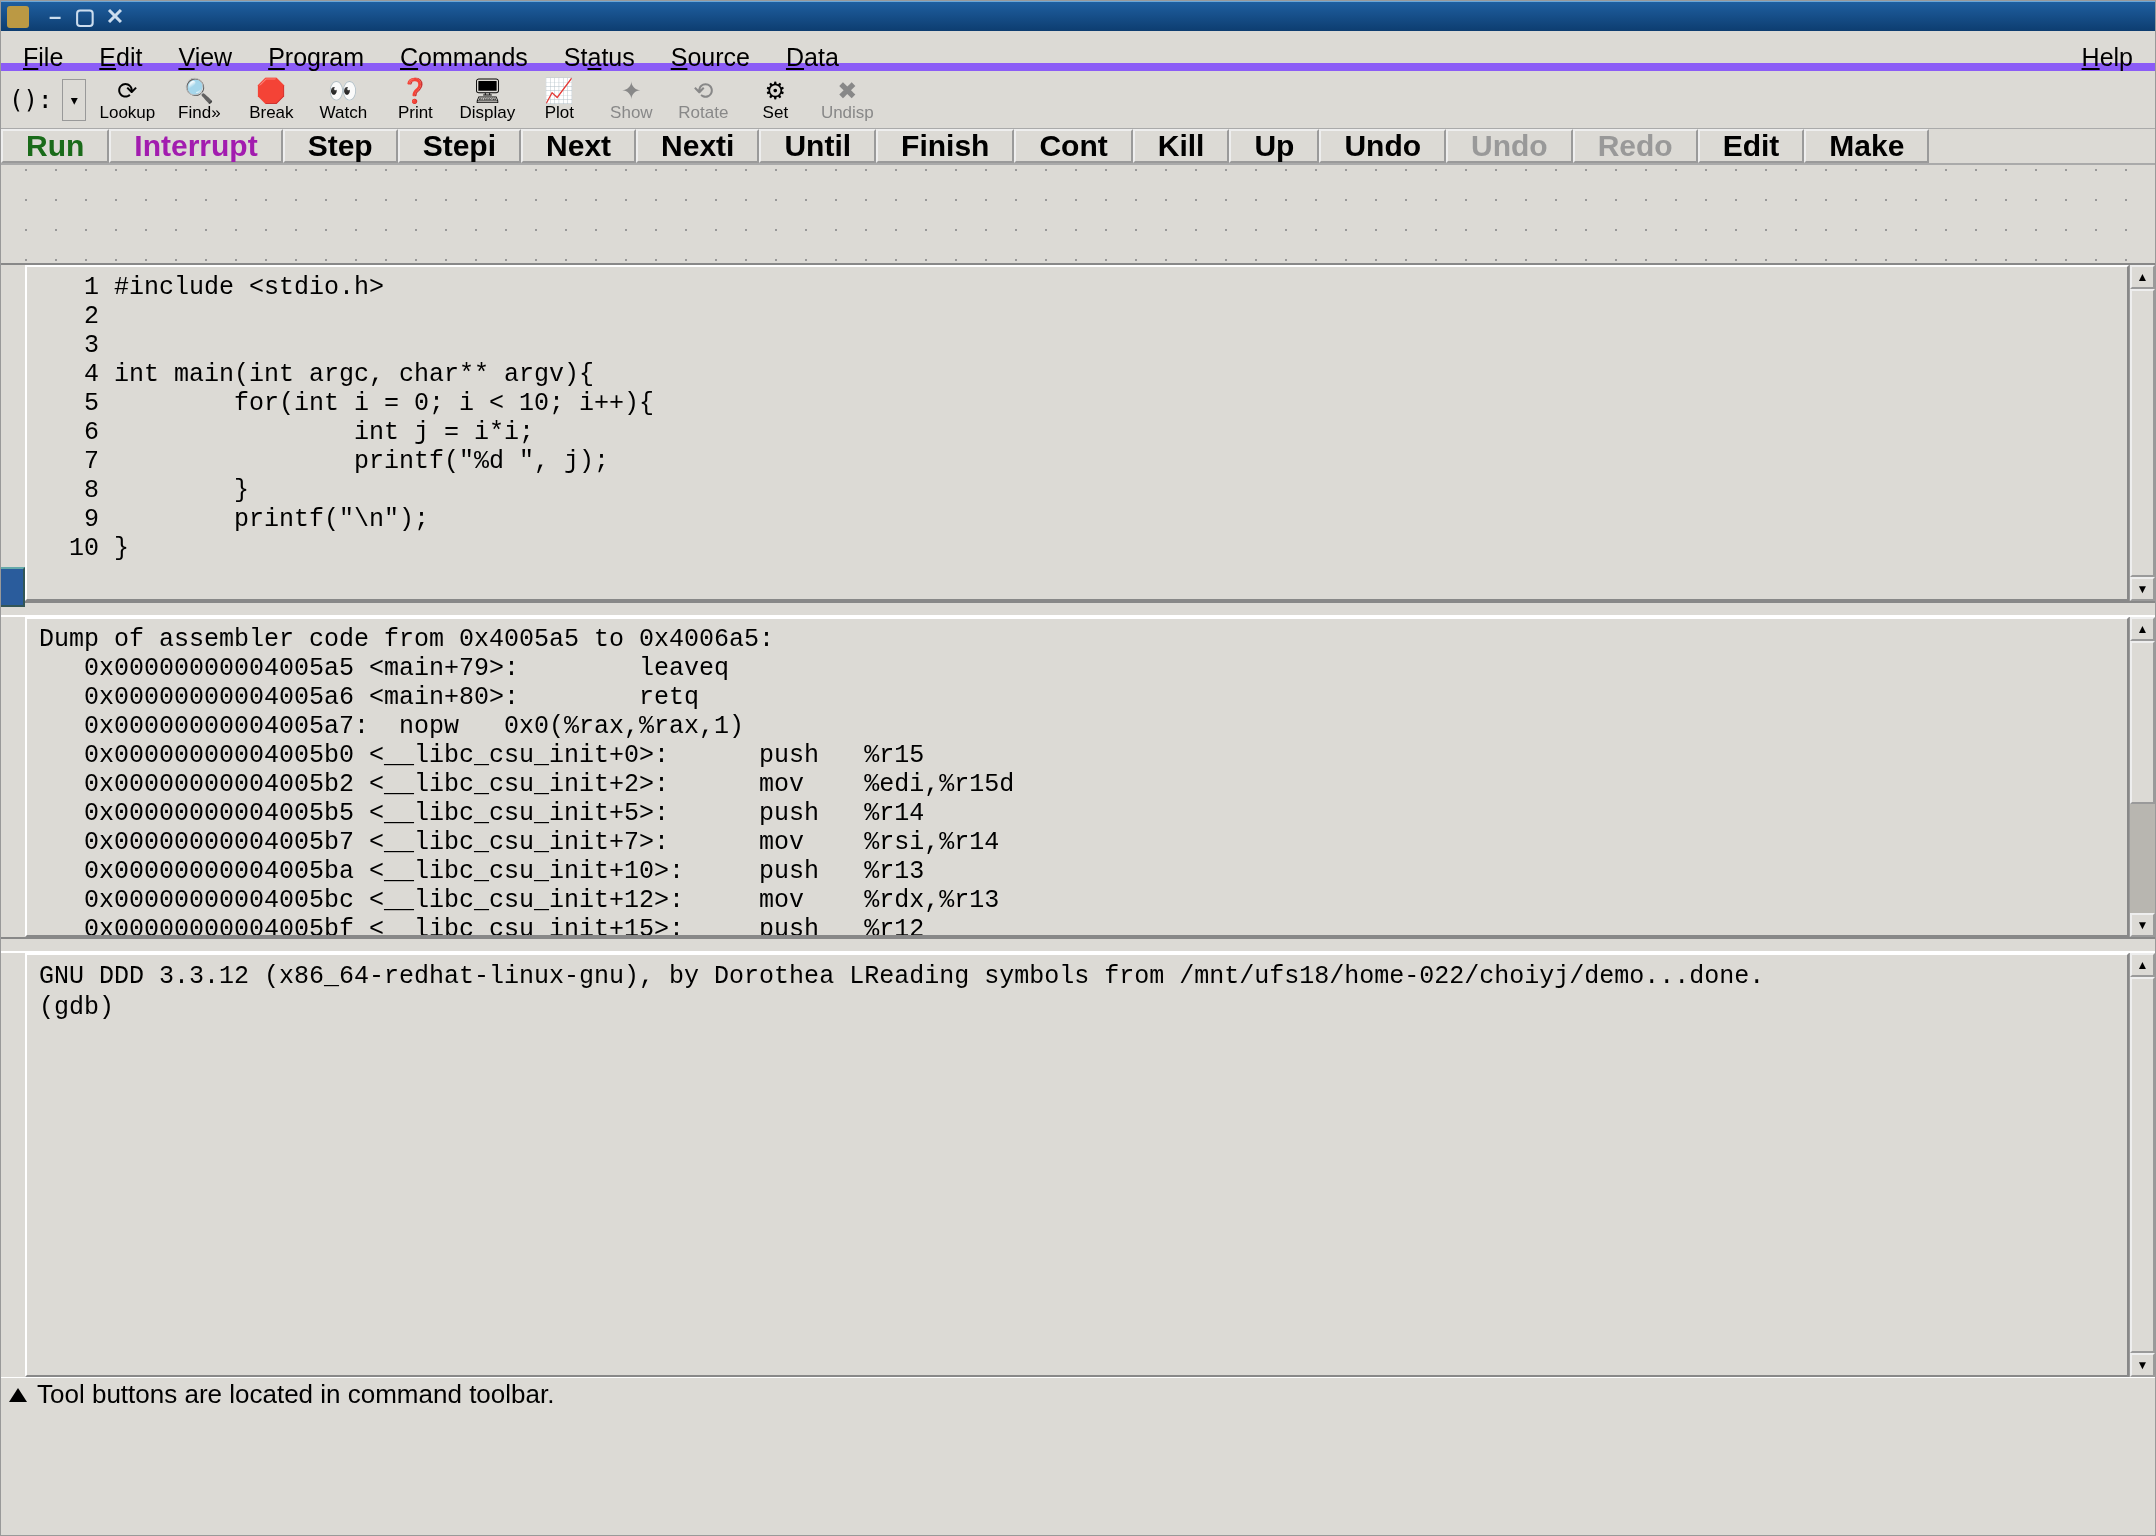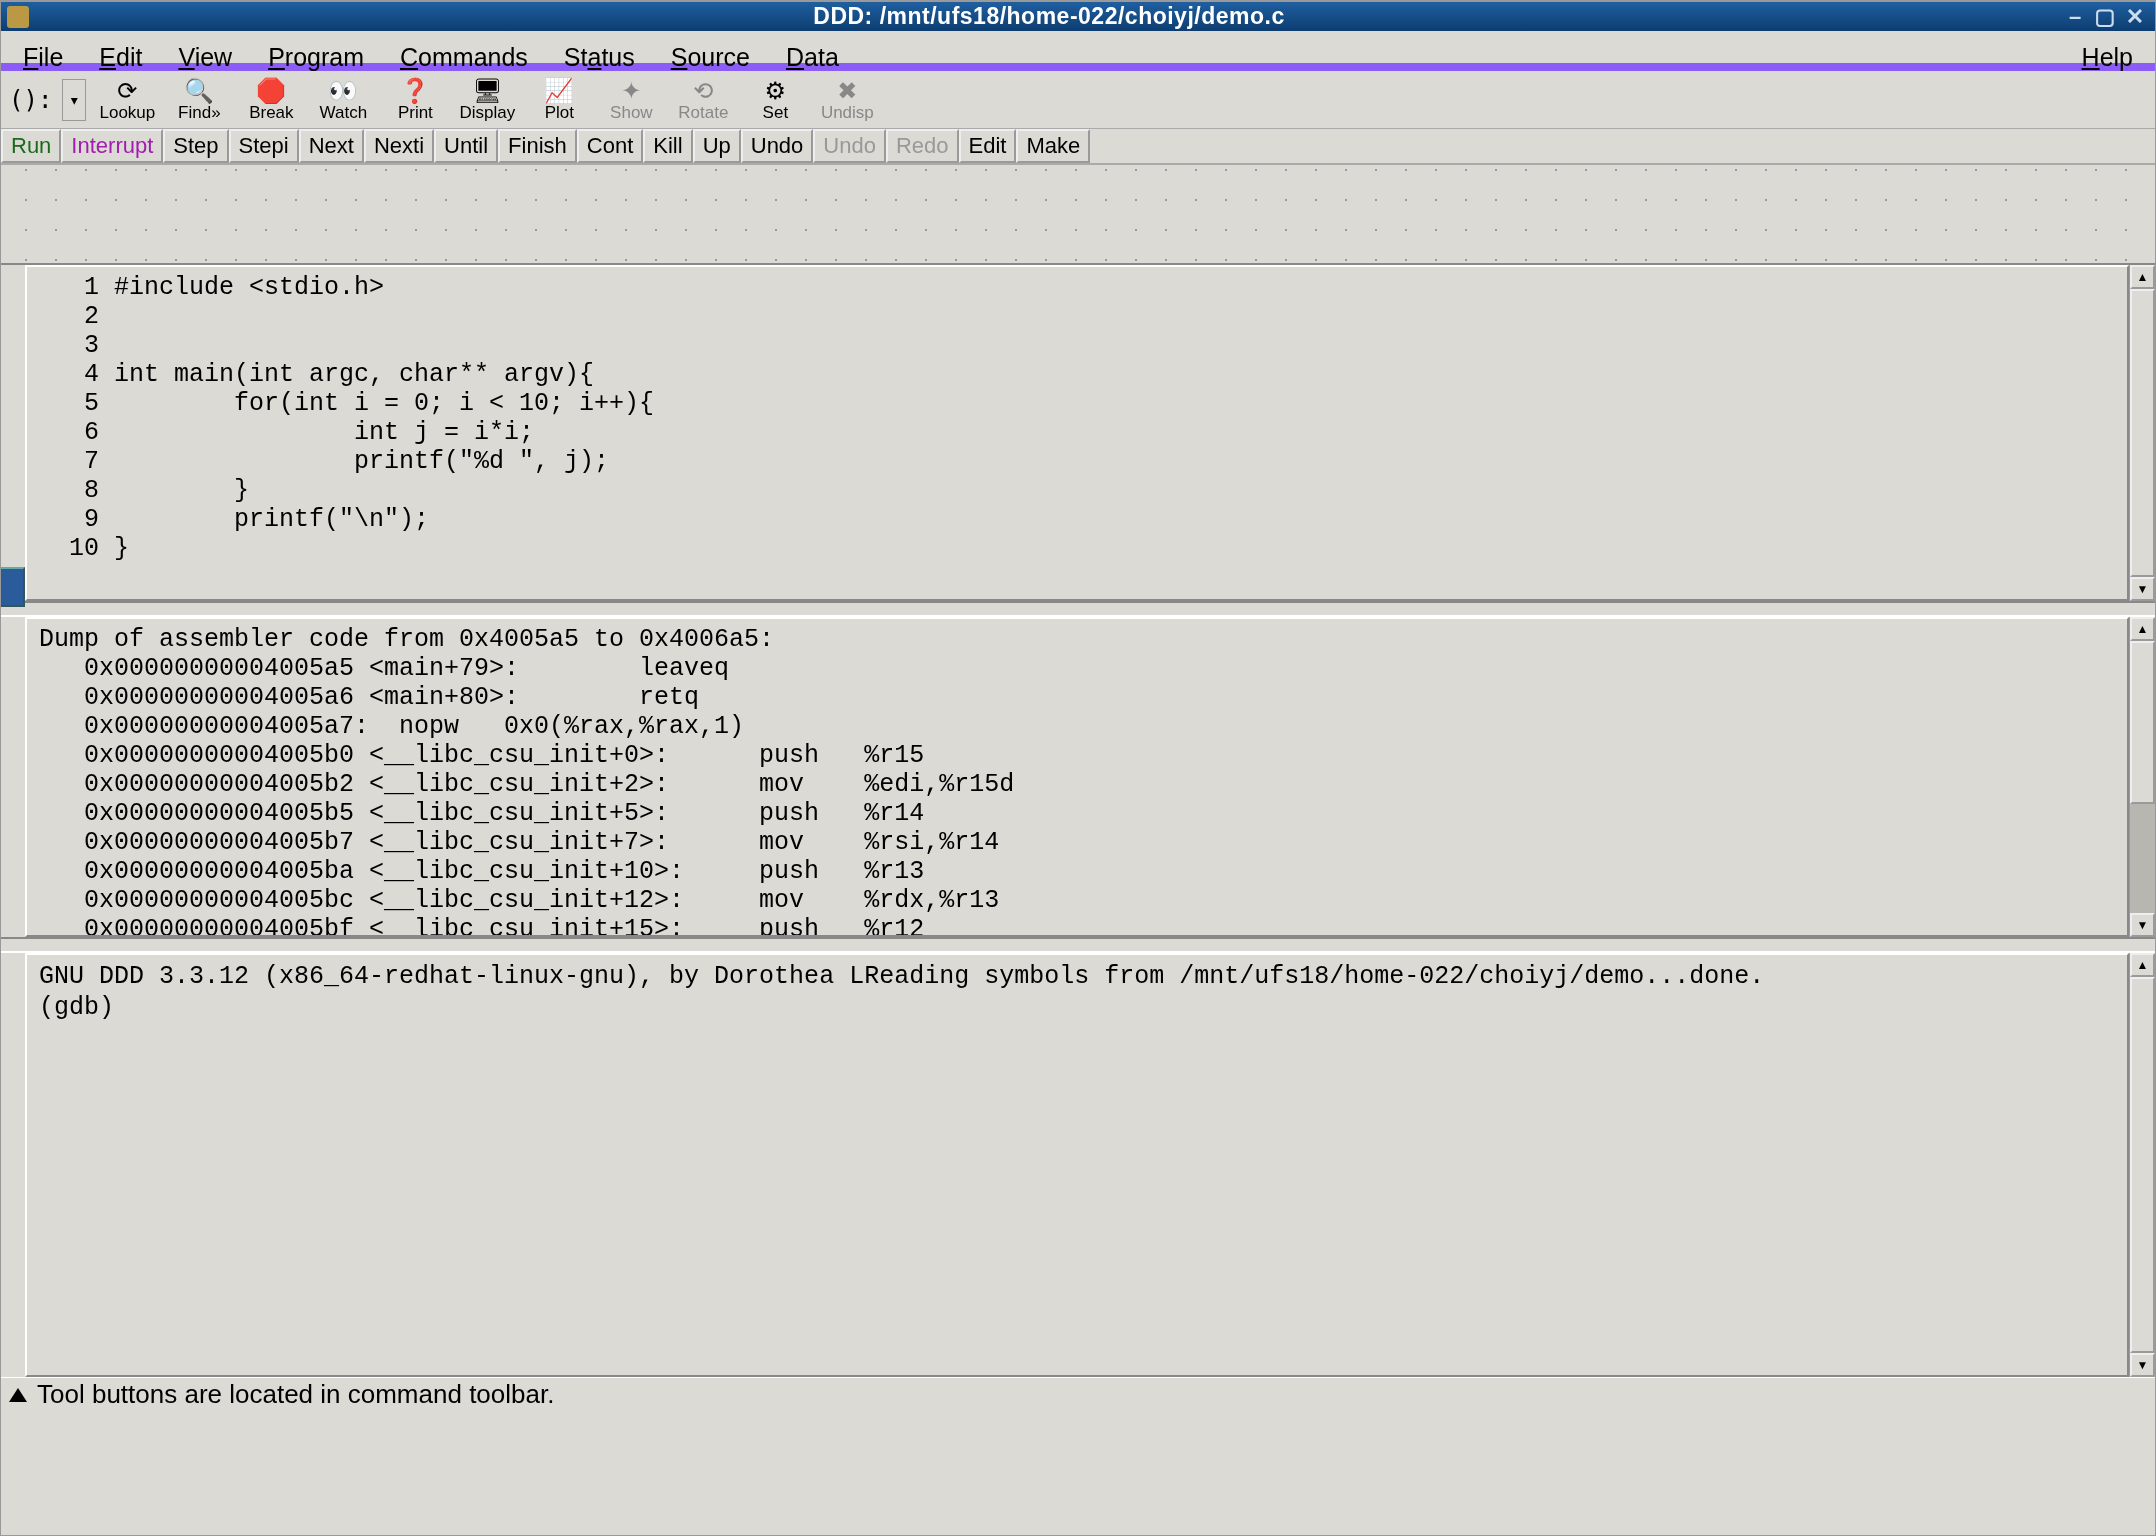--- a/index.html
+++ b/index.html
@@ -109,26 +109,27 @@
   height: 36px;
   background: #dcdad5;
   display: flex;
   align-items: stretch;
   padding: 0;
   border-bottom: 2px solid #aaa;
 }
 .cmdbtn {
   border: 2px outset #eee;
   background: #dcdad5;
-  font-size: 22px;
-  padding: 2px 8px;
+  font-size: 30px;
+  padding: 2px 23px;
   display: flex;
   align-items: center;
   cursor: pointer;
   color: #000;
+  font-weight: bold;
 }
 .cmdbtn.green { color: #1a6b1a; }
 .cmdbtn.red { color: #a21caf; }
 .cmdbtn.disabled { color: #999; }
 .dotsarea {
   height: 100px;
   background: #dcdad5;
   background-image: radial-gradient(#999 1px, transparent 1px);
   background-size: 30px 30px;
   background-position: 10px 20px;
@@ -202,21 +203,20 @@
   border-right: 9px solid transparent;
   border-bottom: 14px solid #000;
   margin-right: 10px;
 }
 </style>
 </head>
 <body>
 
 <div class="titlebar">
   <div class="icon"></div>
-  <div class="title">DDD: /mnt/ufs18/home-022/choiyj/demo.c</div>
   <div class="btn">–</div>
   <div class="btn">▢</div>
   <div class="btn">✕</div>
 </div>
 
 <div class="menubar">
   <div class="mi"><span class="ul">F</span>ile</div>
   <div class="mi"><span class="ul">E</span>dit</div>
   <div class="mi"><span class="ul">V</span>iew</div>
   <div class="mi"><span class="ul">P</span>rogram</div>

